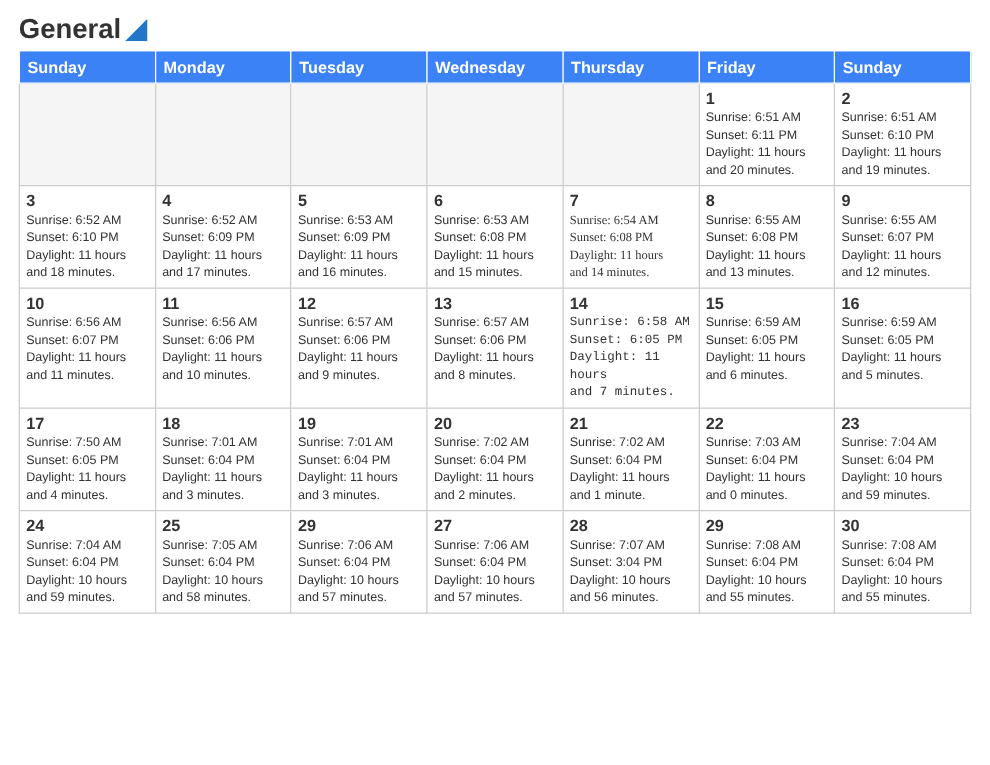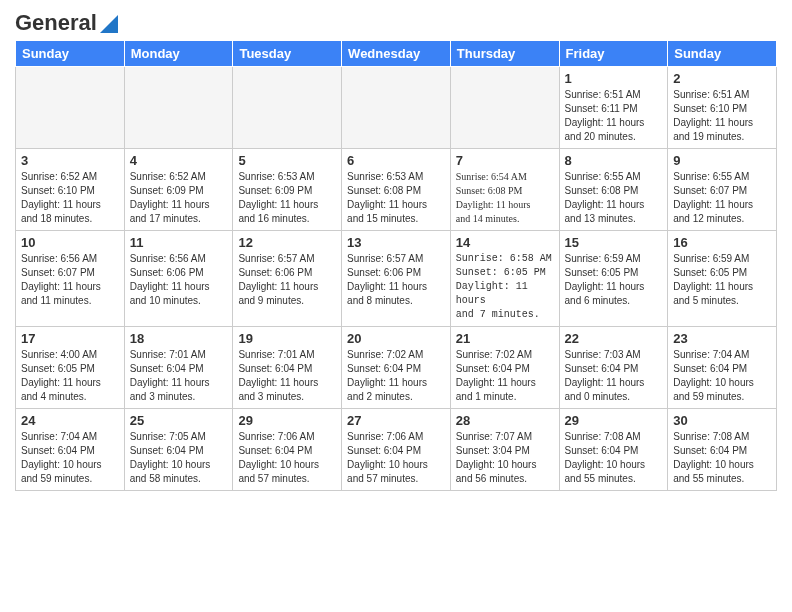--- a/index.html
+++ b/index.html
@@ -171,21 +171,21 @@
             <span class="day-num">16</span>
             <div class="day-info" style="white-space: pre-line;">Sunrise: 6:59 AM
 Sunset: 6:05 PM
 Daylight: 11 hours
 and 5 minutes.</div>
           </td>
         </tr>
         <tr>
           <td>
             <span class="day-num">17</span>
-            <div class="day-info" style="white-space: pre-line;">Sunrise: 4:00 AM
+            <div class="day-info" style="white-space: pre-line;">Sunrise: 7:50 AM
 Sunset: 6:05 PM
 Daylight: 11 hours
 and 4 minutes.</div>
           </td>
           <td>
             <span class="day-num">18</span>
             <div class="day-info" style="white-space: pre-line;">Sunrise: 7:01 AM
 Sunset: 6:04 PM
 Daylight: 11 hours
 and 3 minutes.</div>

